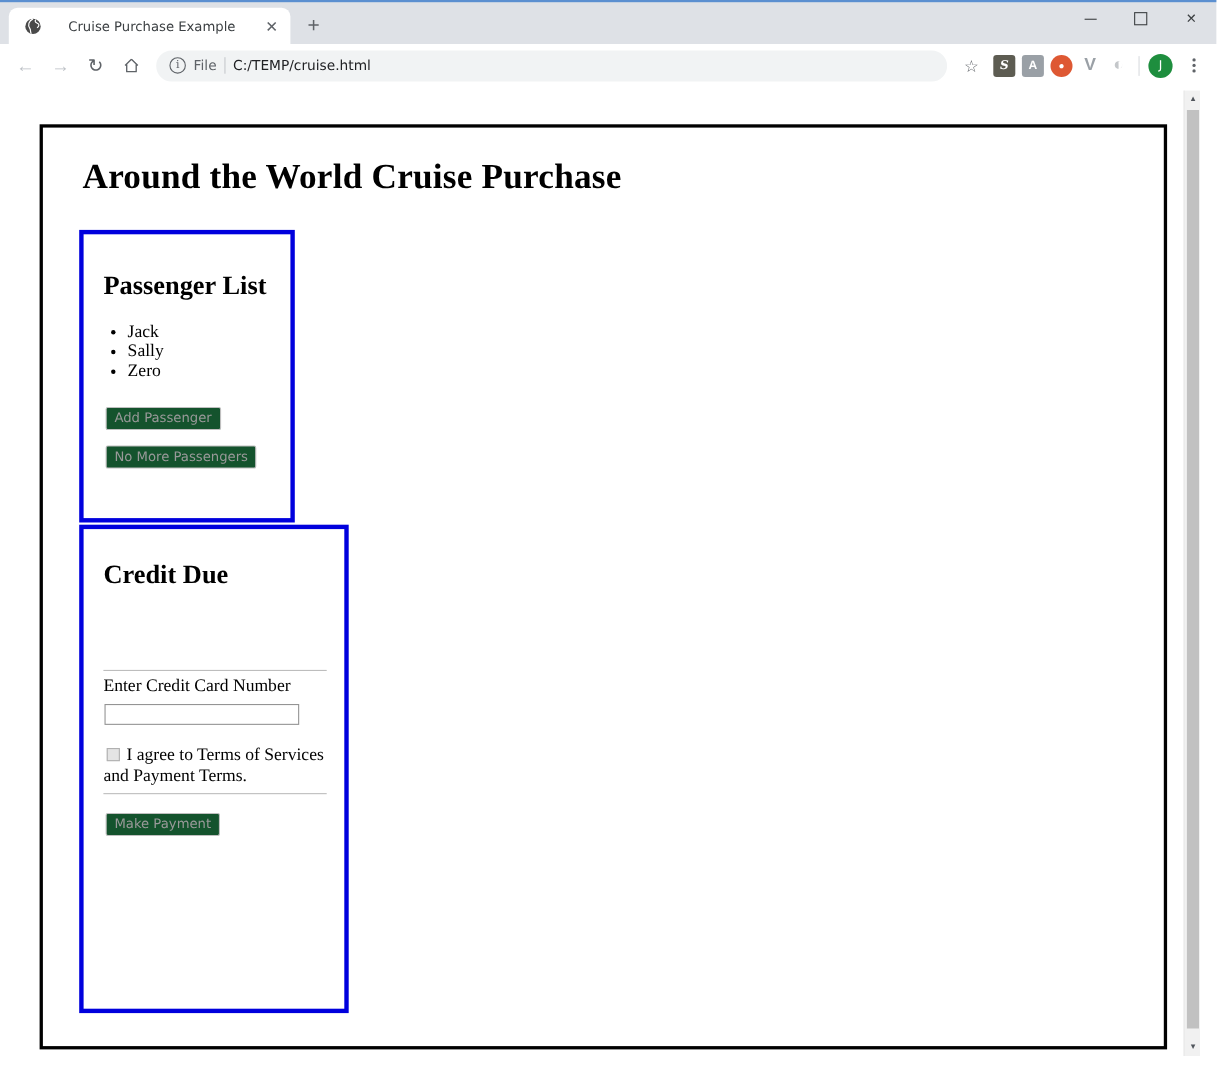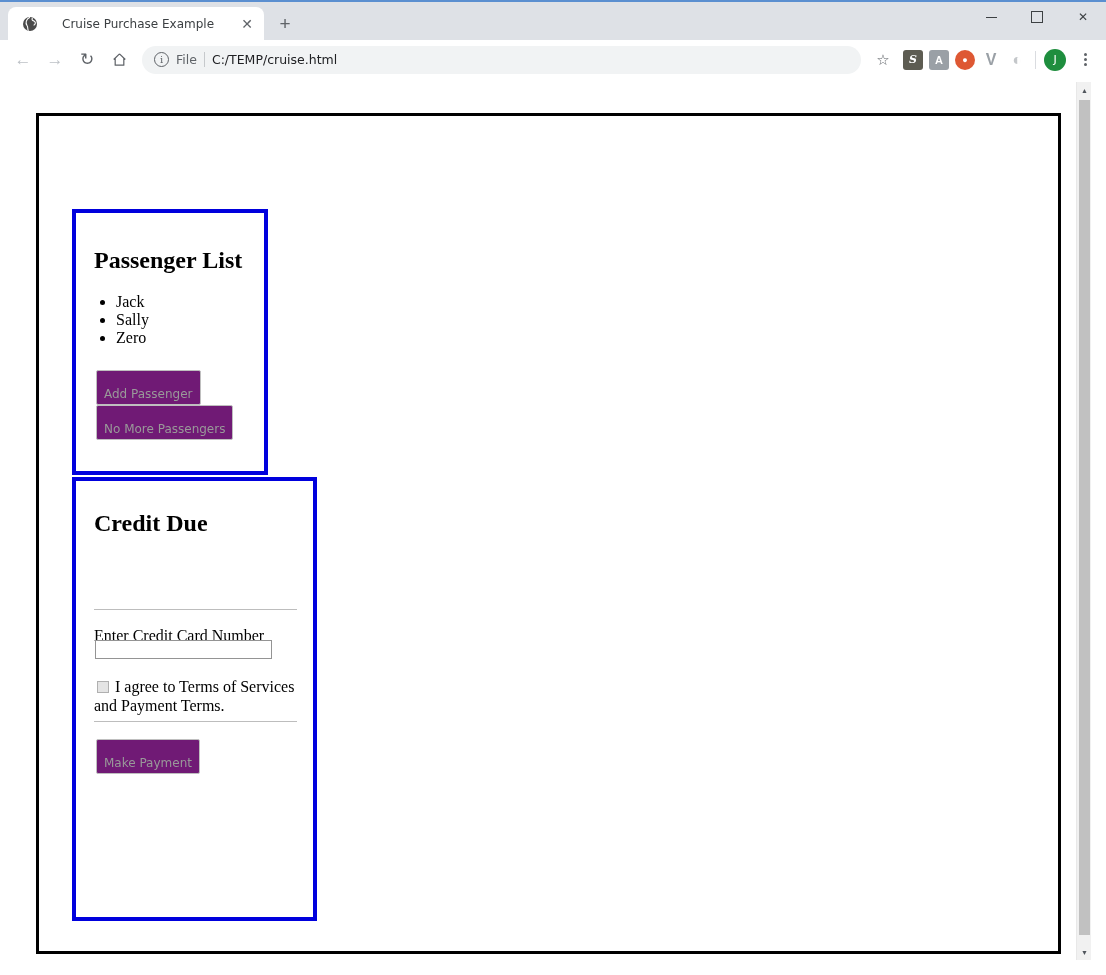--- a/index.html
+++ b/index.html
@@ -269,23 +269,23 @@
     font-family: "Liberation Serif", serif;
     font-size: 16px;
     line-height: 18px;
     color: #000000;
   }
 
   button.ui-btn {
     font-family: "DejaVu Sans", sans-serif;
     font-size: 12px;
     color: #999999;
-    background: #701a75;
+    background: #14532d;
     border: 1px solid #bfbfbf;
-    padding: 16px 7px 3px 7px;
+    padding: 2px 7px 3px 7px;
     border-radius: 2px;
     line-height: 14px;
     text-align: center;
     white-space: nowrap;
   }
 
   #add-passenger-btn  { position: absolute; left: 20px; top: 157px; }
   #no-more-btn        { position: absolute; left: 20px; top: 192px; }
   #make-payment-btn   { position: absolute; left: 20px; top: 258px; }
 
@@ -306,21 +306,21 @@
     height: 0;
     border: none;
     border-top: 1px solid #bdbdbd;
     margin: 0;
   }
   #rule-1 { top: 128px; }
   #rule-2 { top: 240px; }
 
   .field-label {
     position: absolute;
-    left: 18px; top: 146px;
+    left: 18px; top: 134px;
     font-family: "Liberation Serif", serif;
     font-size: 16px;
     color: #000000;
     white-space: nowrap;
   }
 
   input.cc-input {
     position: absolute;
     left: 19px; top: 159px;
     width: 177px; height: 19px;
@@ -421,20 +421,21 @@
       <span></span>
       <span></span>
     </div>
   </div>
 
   <div id="viewport">
     <div id="pagearea">
 
       <div class="doc-frame">
 
+        <h1 class="page-title">Around the World Cruise Purchase</h1>
 
         <div class="blue-card" id="passenger-card">
           <h2 class="card-h2">Passenger List</h2>
 
           <ul class="plist">
             <li>Jack</li>
             <li>Sally</li>
             <li>Zero</li>
           </ul>
 

